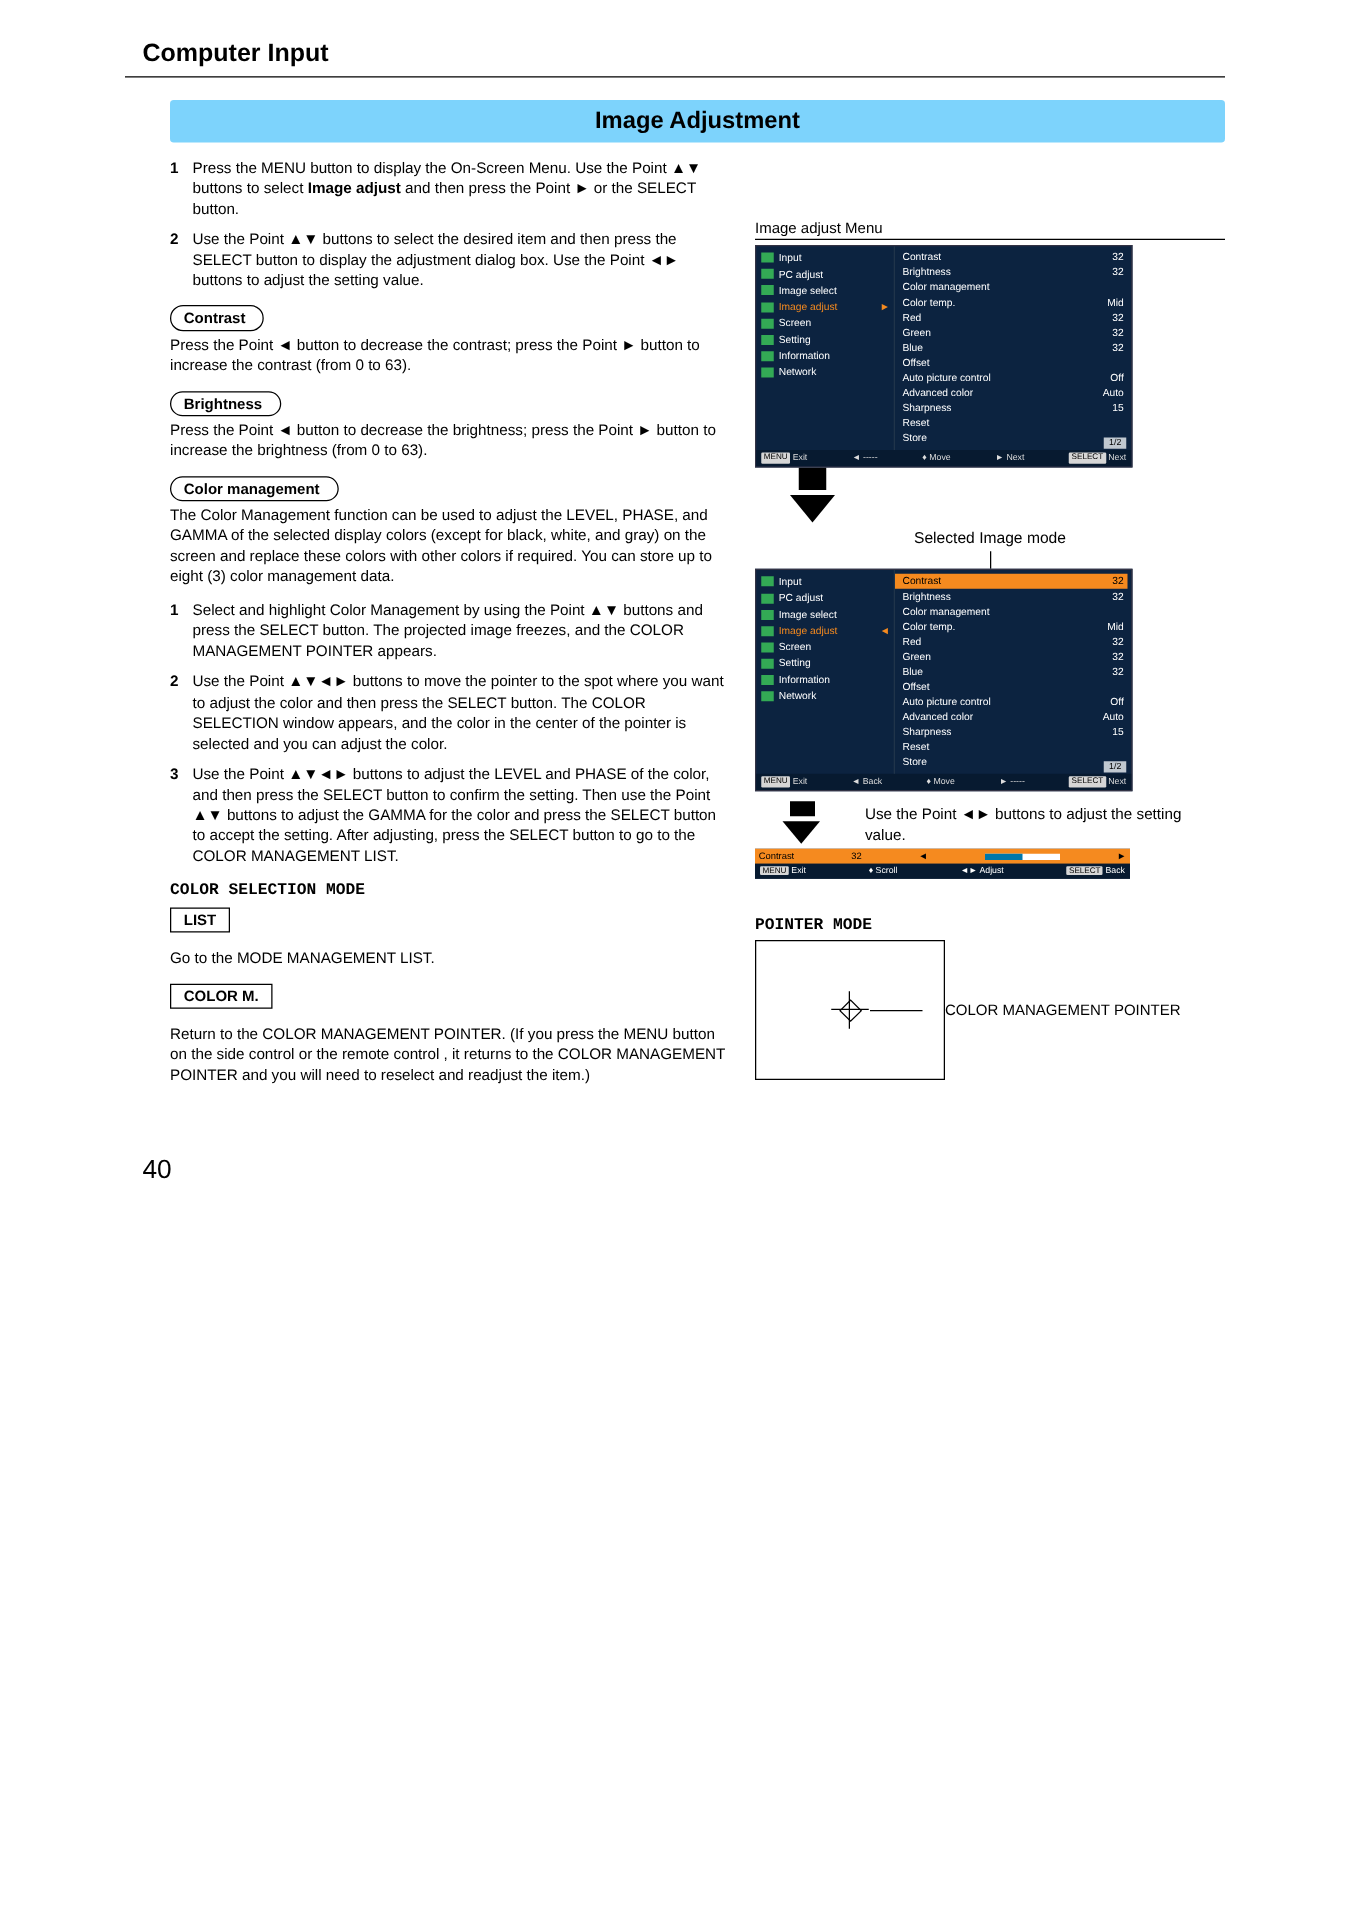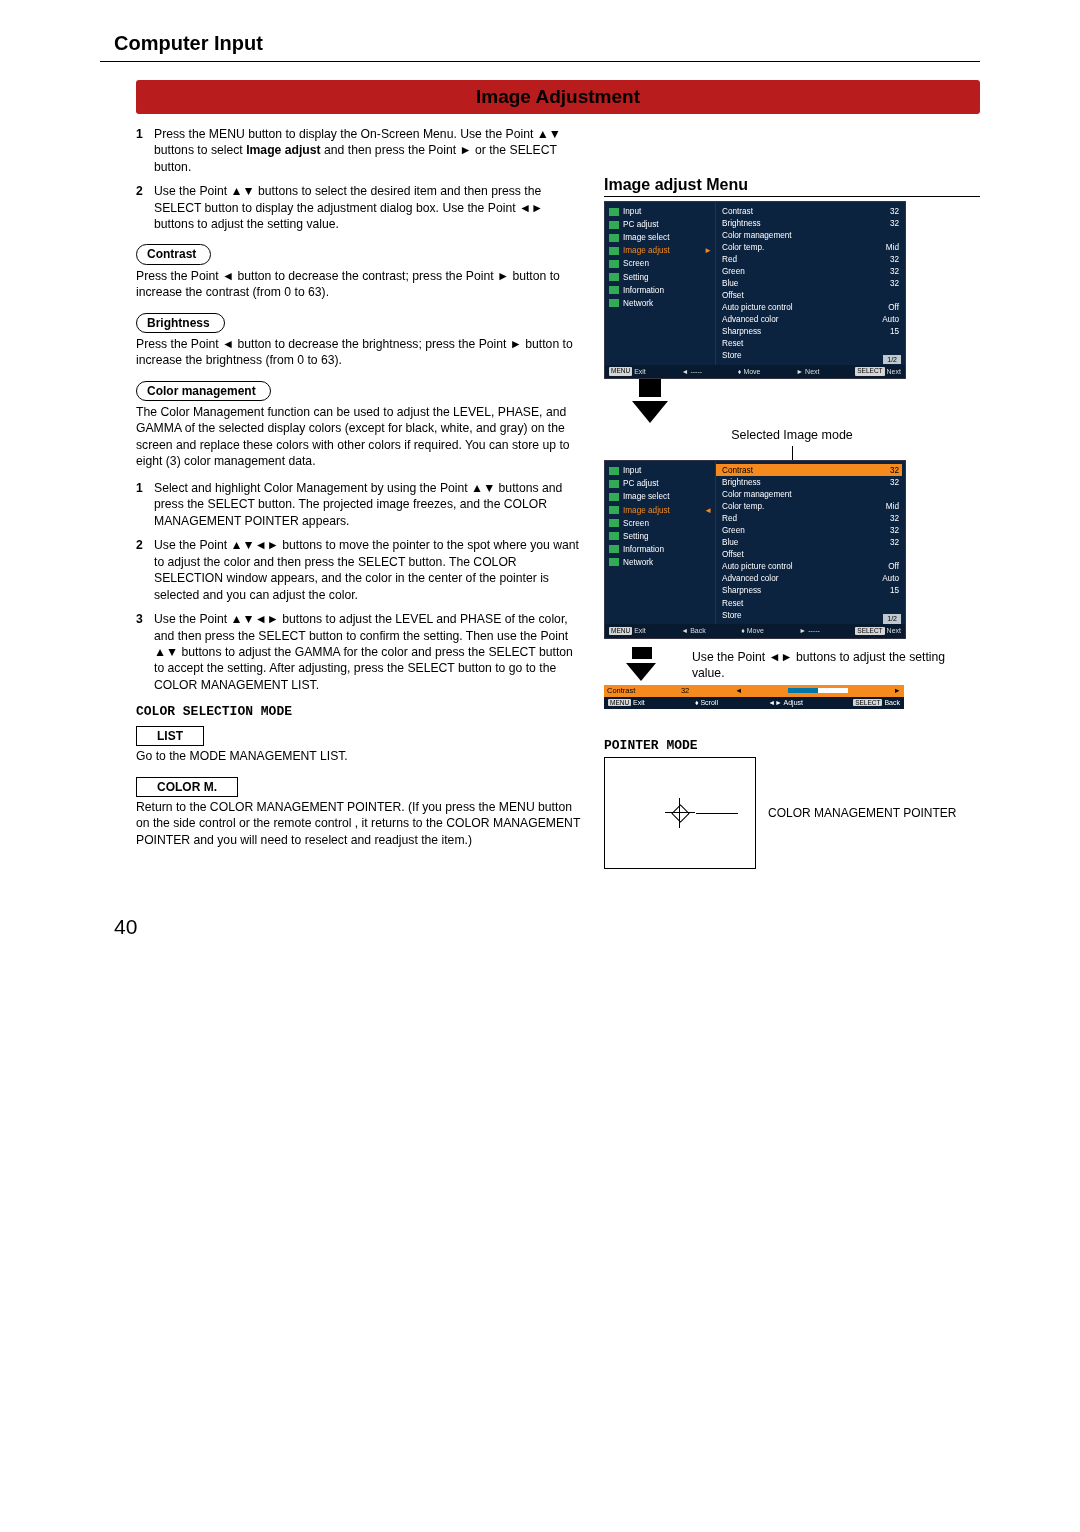--- a/index.html
+++ b/index.html
@@ -17,21 +17,21 @@
     padding: 30px 20px 20px 20px;
     position: relative;
   }
   .section-title {
     font-size: 20px;
     font-weight: bold;
     margin: 0 0 4px 14px;
   }
   .thin-line { border-top: 1px solid #000; margin-bottom: 18px; }
   .heading-bar {
-    background: #b91c1c;
+    background: #7dd3fc;
     border-radius: 3px;
     text-align: center;
     font-size: 19px;
     font-weight: bold;
     padding: 4px 0;
     margin: 0 0 12px 36px;
   }
   .cols { display: flex; }
   .left { width: 448px; margin-left: 36px; }
   .right { flex: 1; margin-left: 20px; position: relative; }
@@ -51,28 +51,28 @@
   .para { margin: 0 0 10px 0; }
   .sub-head {
     font-weight: bold;
     font-size: 13px;
     margin: 10px 0 3px 0;
     font-family: Liberation Mono, monospace;
   }
   .box-label {
     display: inline-block;
     border: 1px solid #000;
-    padding: 1px 20px;
+    padding: 1px 10px;
     font-weight: bold;
     font-size: 12px;
-    margin: 2px 0 2px 0;
+    margin: 2px 0 12px 0;
   }
   .right .side-head {
-    font-weight: bold;
-    font-size: 16px;
+    font-weight: normal;
+    font-size: 12px;
     border-bottom: 1px solid #000;
     padding-bottom: 1px;
     margin-bottom: 4px;
   }
   
   .osd {
     background: #0c2340;
     color: #fff;
     font-size: 8.2px;
     width: 300px;
@@ -119,21 +119,21 @@
   .pointer-area { margin-top: 28px;}
   .pointer-layout { display:flex; align-items:flex-start;}
   .pointer-frame {
     width: 150px; height: 110px; border:1px solid #000; display:flex;align-items:center;justify-content:center;
   }
   .crosshair { position:relative; width:30px;height:30px;}
   .crosshair:before,.crosshair:after{content:"";position:absolute;background:#000;}
   .crosshair:before{left:14px;top:0;width:1px;height:30px;}
   .crosshair:after{top:14px;left:0;height:1px;width:30px;}
   .crosshair .diamond{position:absolute;left:9px;top:9px;width:11px;height:11px;border:1px solid #000;transform:rotate(45deg);}
-  .pointer-lbl { margin-left: 12px; font-size:12px; margin-top: 48px;}
+  .pointer-lbl { font-size:12px; margin-top: 48px;}
   .pointer-line { width:42px; height:1px; background:#000; position:absolute; }
   .pagenum { font-size: 21px; margin: 44px 0 0 14px;}
   b { font-weight:bold;}
   .ic-input{background:#3b5;} .ic-pc{background:#6ac;} .ic-sel{background:#e55;} .ic-adj{background:#f58a1f;}
   .ic-scr{background:#5bd;} .ic-set{background:#cc5;} .ic-info{background:#5c5;} .ic-net{background:#7e7;}
 </style>
 </head>
 <body>
 
 <div class="page">

